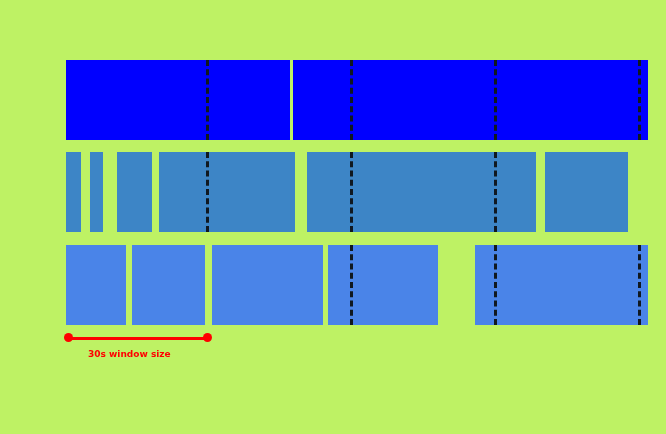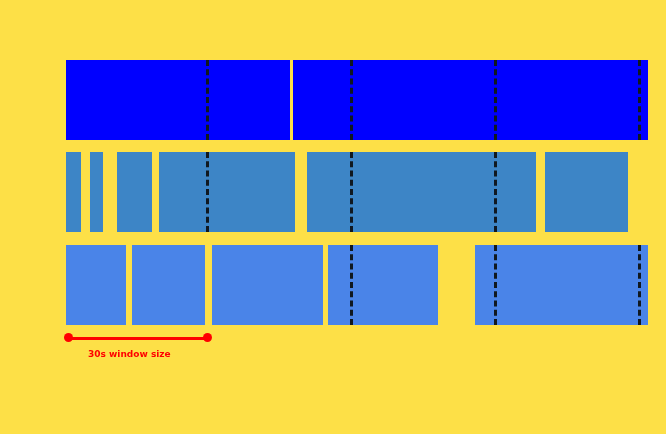--- a/index.html
+++ b/index.html
@@ -4,21 +4,21 @@
 <style>
   html, body {
     margin: 0;
     padding: 0;
     background: #000000;
   }
   #stage {
     position: relative;
     width: 666px;
     height: 434px;
-    background: #fde047;
+    background: #bef264;
     overflow: hidden;
     font-family: "DejaVu Sans", sans-serif;
   }
   .row {
     position: absolute;
   }
   .seg {
     position: absolute;
     box-sizing: border-box;
   }

